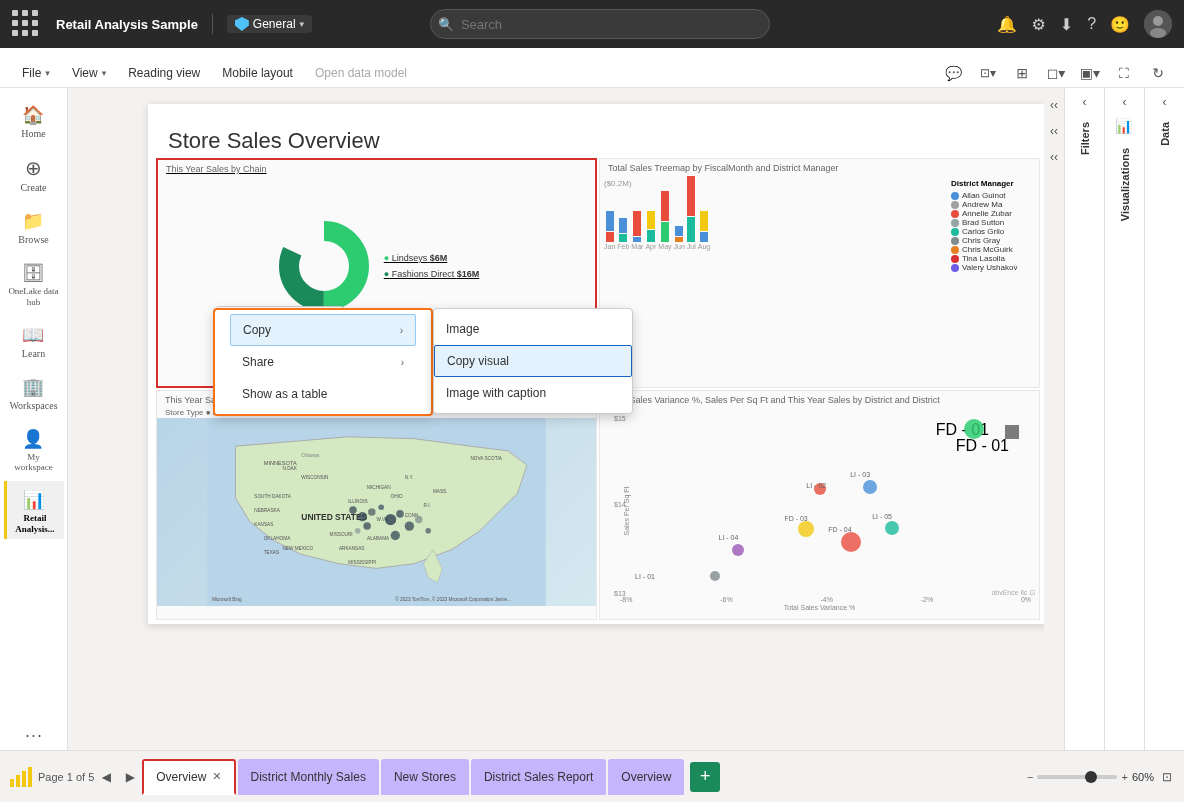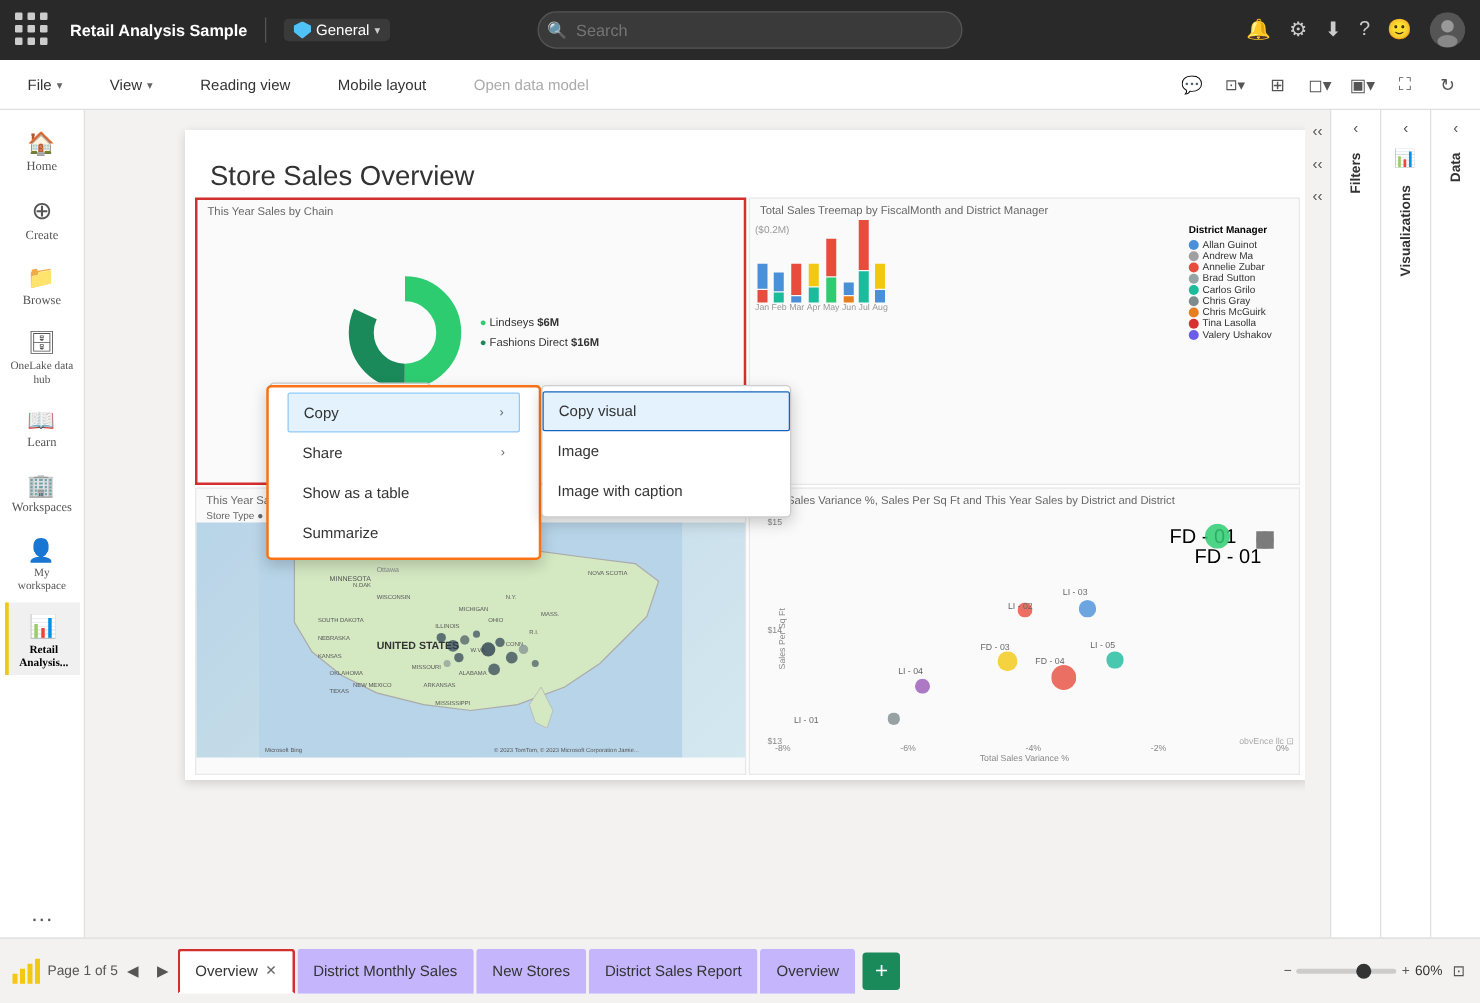--- a/index.html
+++ b/index.html
@@ -87,23 +87,23 @@
       color: #fff;
       font-size: 13px;
       cursor: pointer;
     }
 
     
     .toolbar2 {
       height: 40px;
       background: #fff;
       display: flex;
-      align-items: center;
+      align-items: flex-end;
       padding: 0 12px;
-      gap: 18px;
+      gap: 2px;
       border-bottom: 1px solid #e0e0e0;
       position: relative;
       z-index: 99;
     }
     .toolbar2-btn {
       height: 28px;
       padding: 0 10px;
       border: none;
       background: transparent;
       cursor: pointer;
@@ -570,21 +570,21 @@
     </div>
   </div>
 
   <div class="canvas-area">
 
     <div class="pbi-canvas">
       <div class="pbi-title">Store Sales Overview</div>
 
       <div class="pbi-visuals-grid">
 
-        <div class="pbi-visual visual-selected" style="border:2px solid #d32f2f;">
+        <div class="pbi-visual visual-selected" style="border:2px solid #d32f2f;text-decoration:underline;">
           <div class="pbi-visual-title">This Year Sales by Chain</div>
           <div class="donut-wrap">
             <svg width="100" height="100" viewBox="0 0 100 100">
               <circle cx="50" cy="50" r="35" fill="none" stroke="#2ecc71" stroke-width="20" stroke-dasharray="110 110" stroke-dashoffset="0" transform="rotate(-90 50 50)"></circle>
               <circle cx="50" cy="50" r="35" fill="none" stroke="#1a8a5a" stroke-width="20" stroke-dasharray="70 110" stroke-dashoffset="-110" transform="rotate(-90 50 50)"></circle>
               <circle cx="50" cy="50" r="20" fill="#fafafa"></circle>
             </svg>
             <div style="font-size:9px;color:#333;line-height:1.8;">
               <div><span style="color:#2ecc71;">●</span> Lindseys <b>$6M</b></div>
               <div><span style="color:#1a8a5a;">●</span> Fashions Direct <b>$16M</b></div>
@@ -840,31 +840,28 @@
         <span>Copy</span>
         <span class="context-menu-arrow">›</span>
       </div>
       <div class="context-menu-item">
         <span>Share</span>
         <span class="context-menu-arrow">›</span>
       </div>
       <div class="context-menu-item">
         <span>Show as a table</span>
       </div>
-      <div class="context-menu-item">
-        <span>Summarize</span>
+    </div>
+
+    <div class="submenu">
+      <div class="submenu-item">
+        <span>Image</span>
       </div>
-    </div>
-
-    <div class="submenu">
       <div class="submenu-item highlighted">
         <span>Copy visual</span>
-      </div>
-      <div class="submenu-item">
-        <span>Image</span>
       </div>
       <div class="submenu-item">
         <span>Image with caption</span>
       </div>
     </div>
 
   </div>
 
   <div class="right-panels-outer">
 

